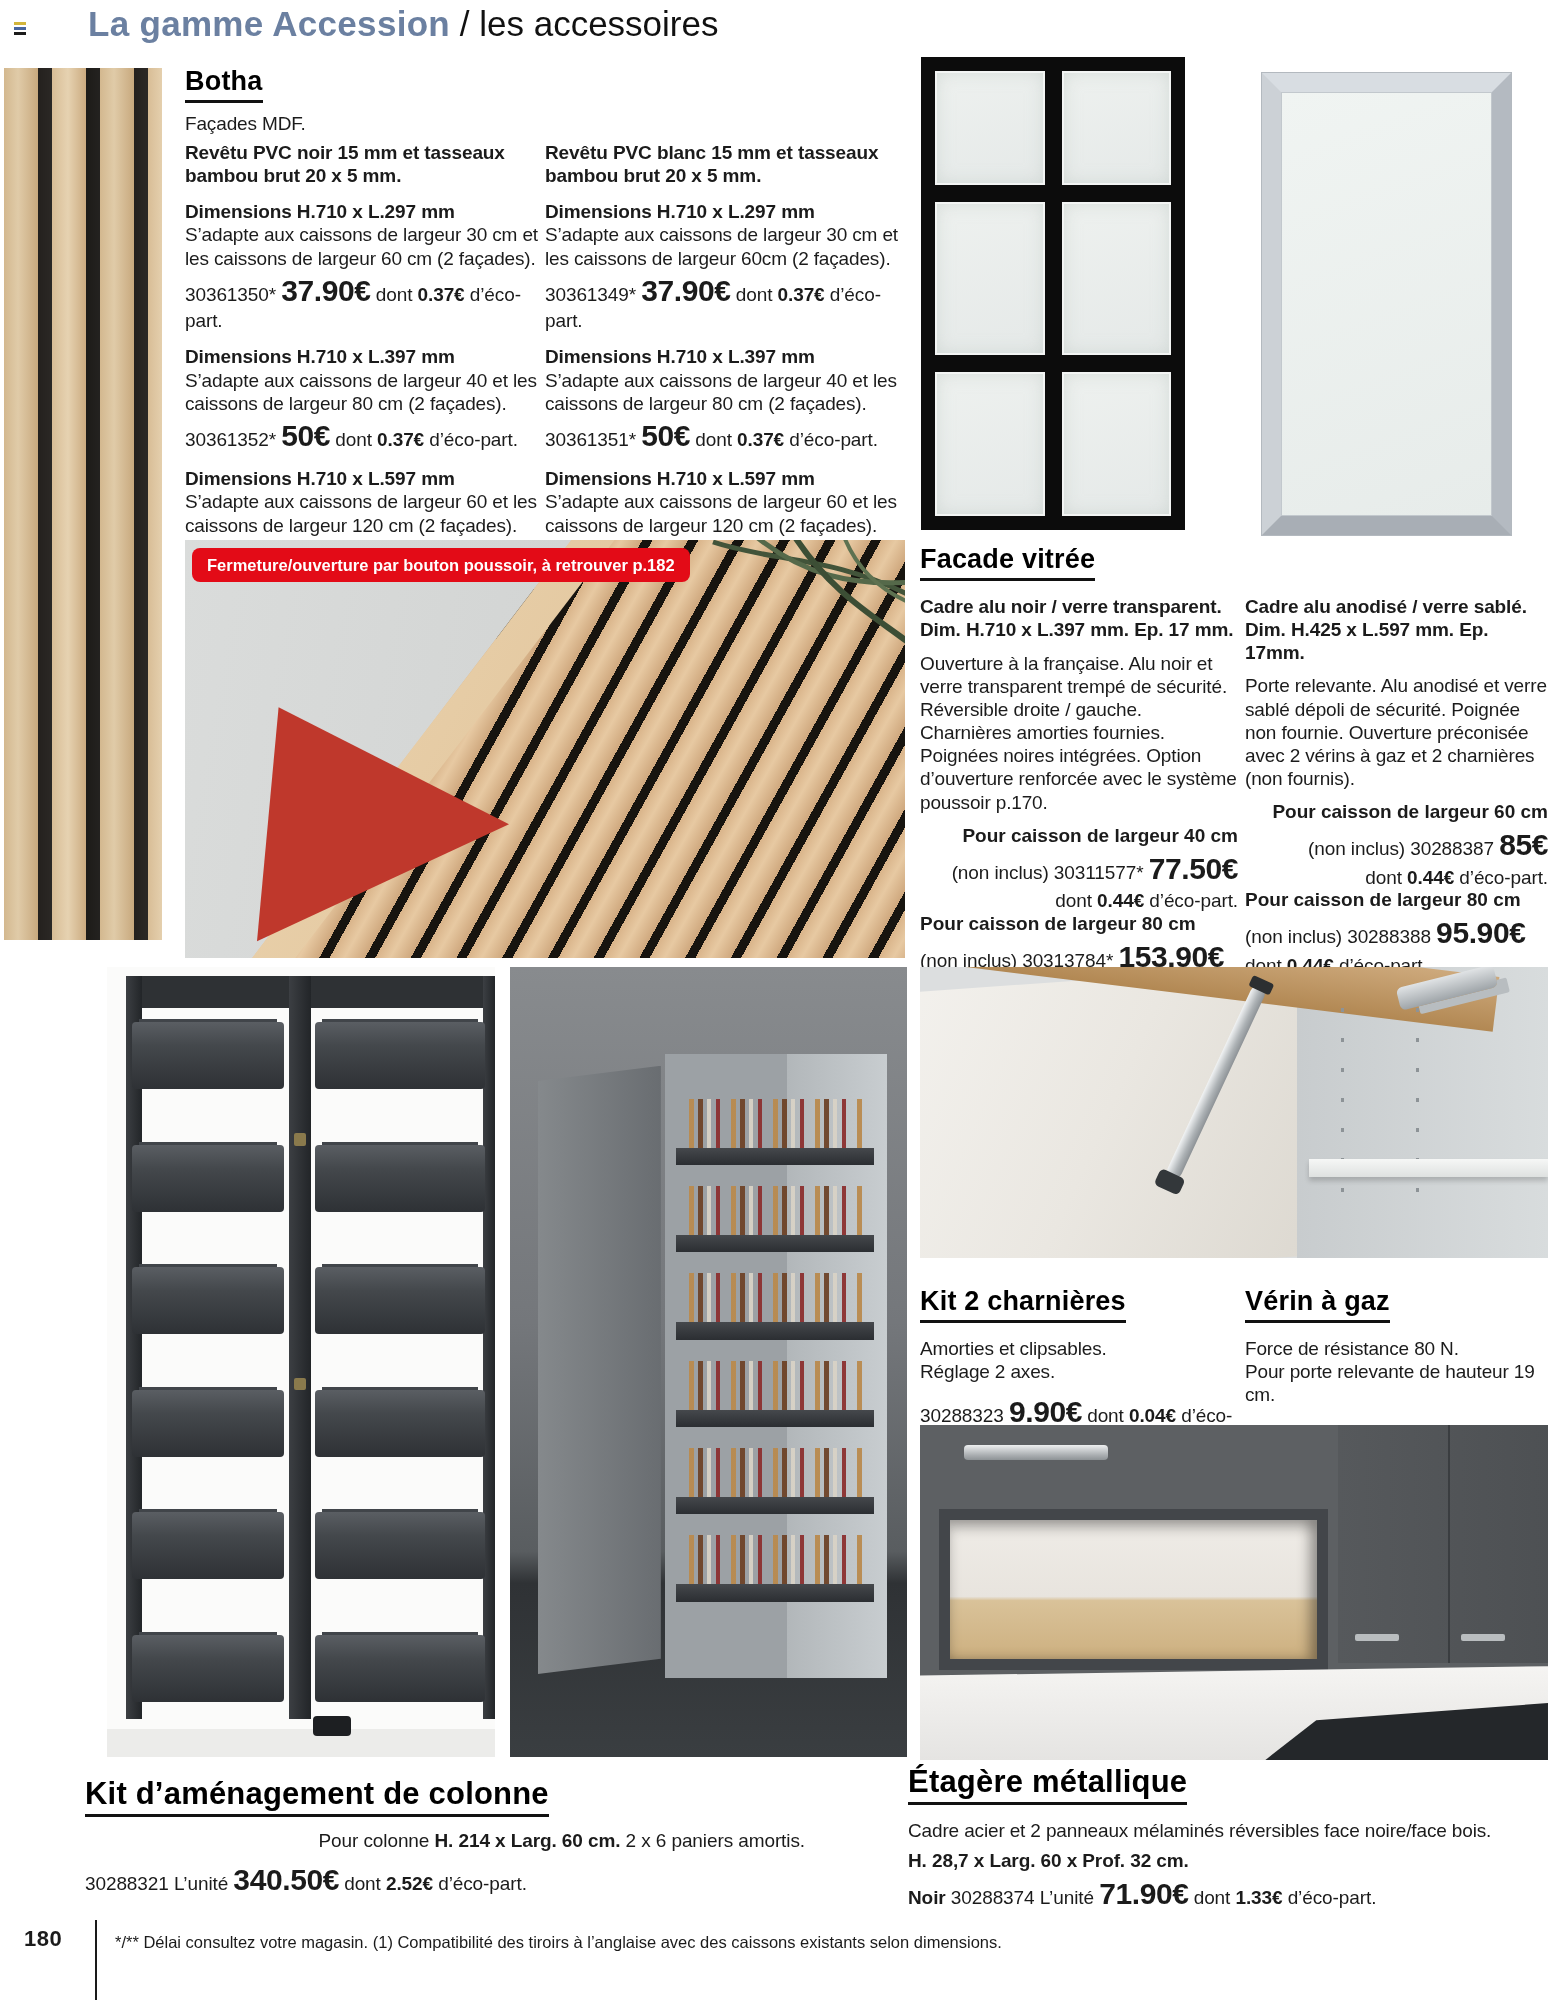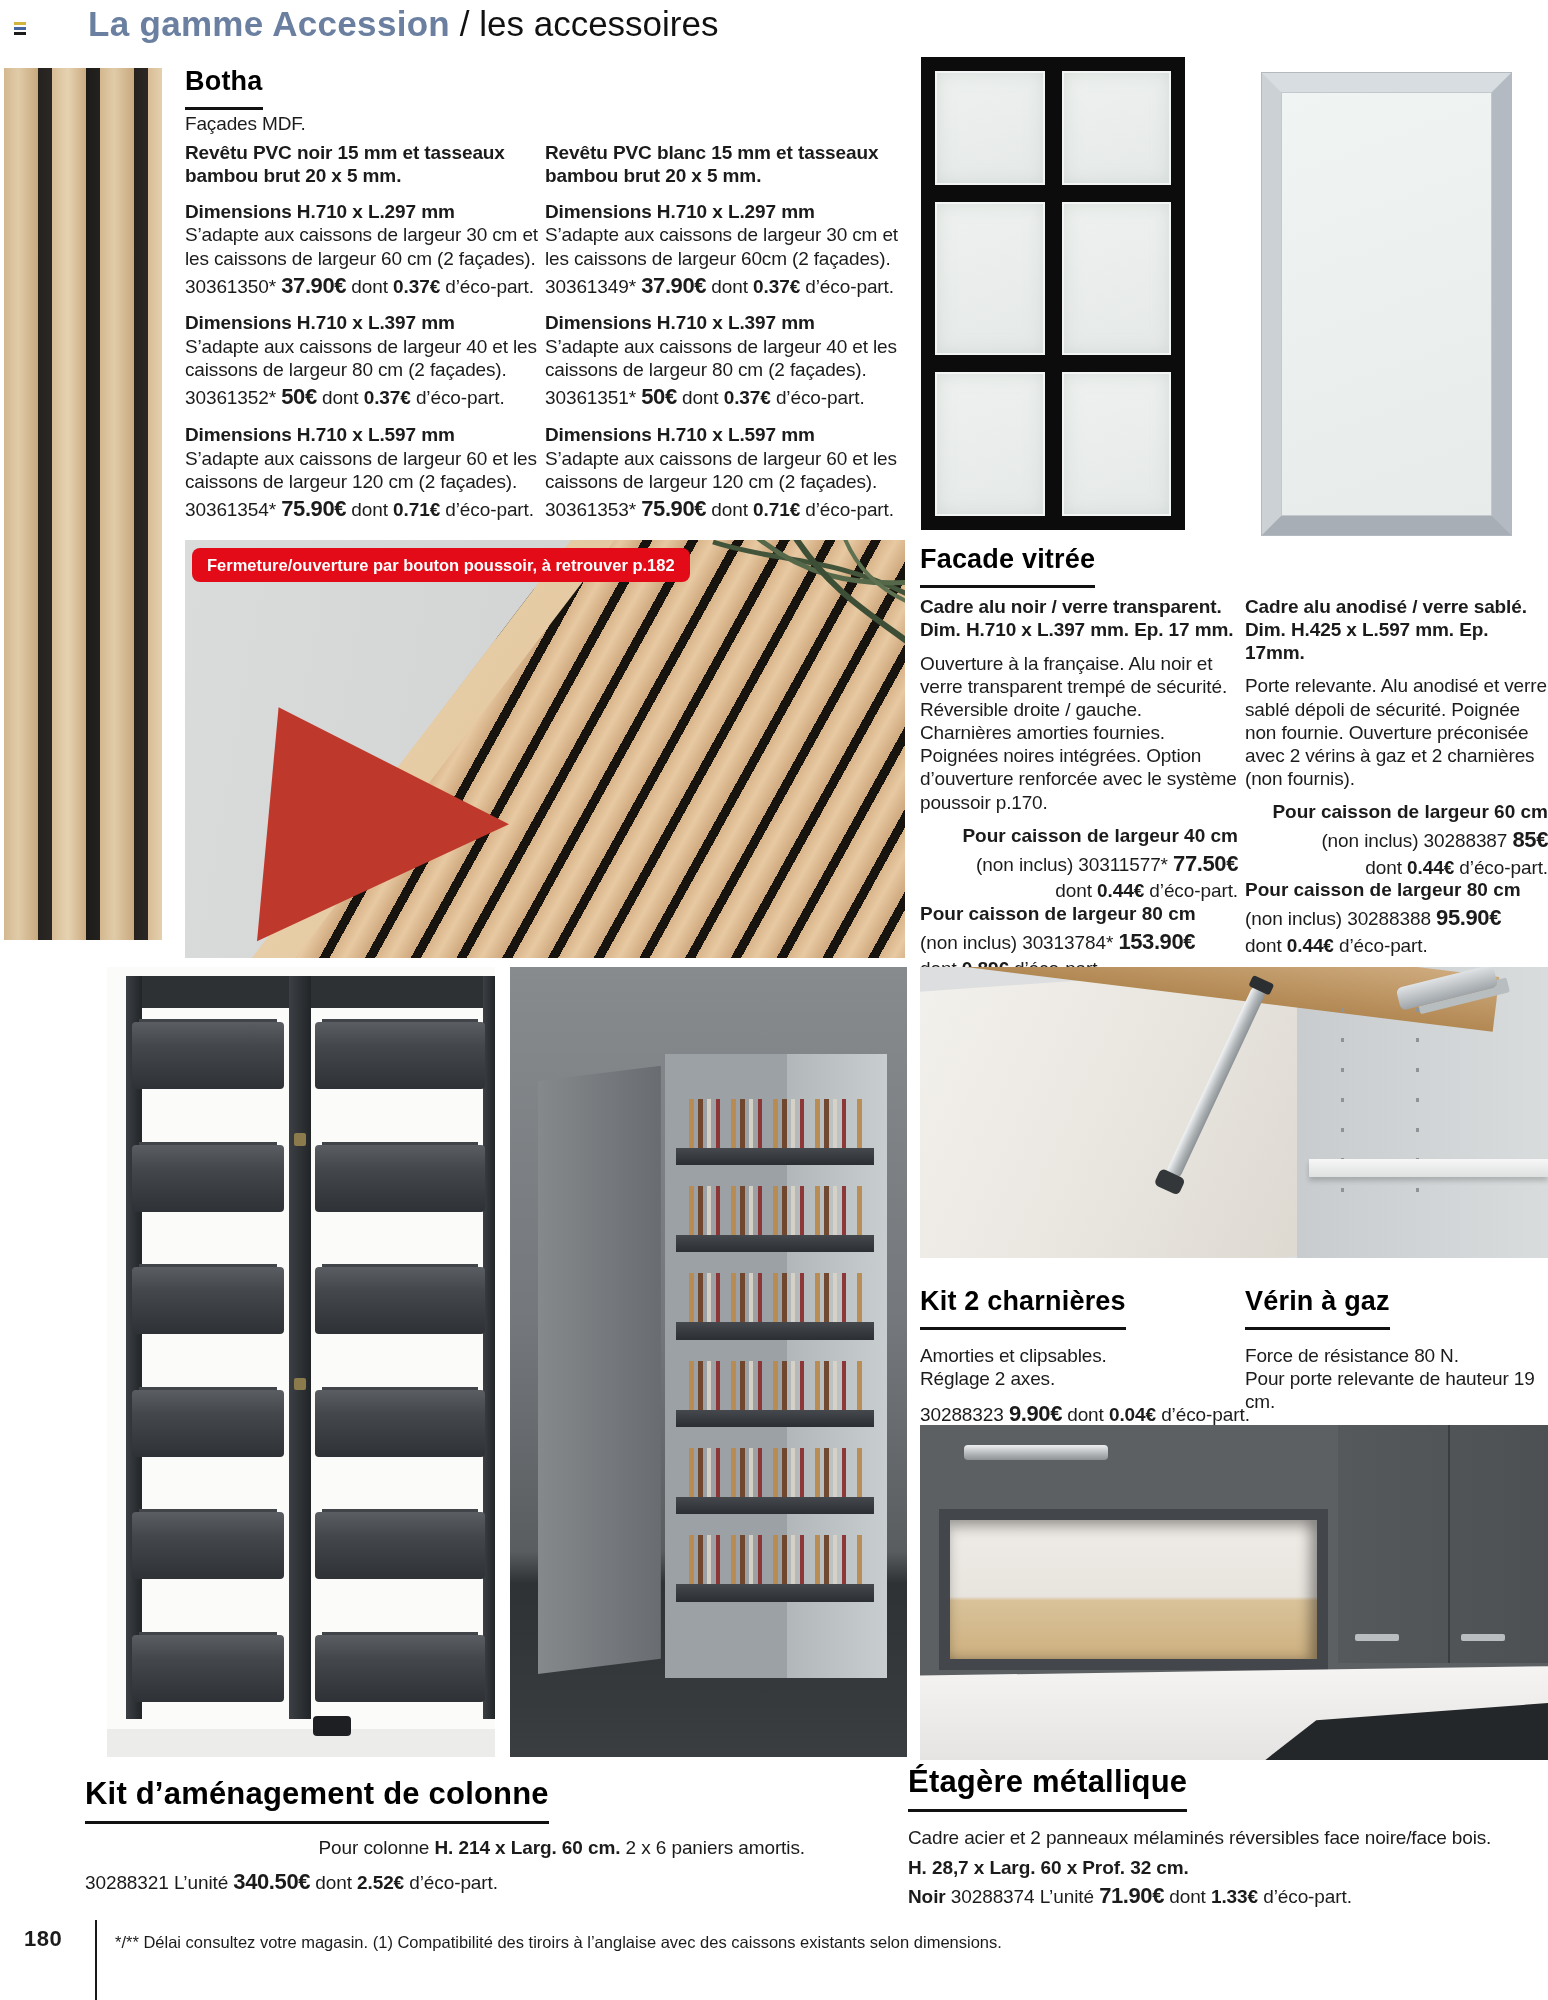--- a/index.html
+++ b/index.html
@@ -12,27 +12,27 @@
   .reg-mark{left:14px;top:22px;width:14px;height:16px;display:flex;flex-direction:column;gap:2px;}
   .reg-mark span{display:block;width:12px;height:3px;}
   .reg-bar1{background:#d2b53c;} .reg-bar2{background:#47659f;} .reg-bar3{background:#1c1c1c;}
   .page-title{left:88px;top:0px;font-size:35px;line-height:48px;white-space:nowrap;}
   .title-accent{font-weight:700;color:var(--title-blue,#6b80a1);letter-spacing:.3px;}
   .title-sep{font-weight:400;color:#111;}
   .title-rest{font-weight:400;color:#111;}
 
   
   .h2{font-weight:700;font-size:27px;line-height:1;letter-spacing:.2px;color:#000;
-      border-bottom:3px solid #111;padding-bottom:12px;display:inline-block;}
+      border-bottom:3px solid #111;padding-bottom:5px;display:inline-block;}
   .h2.big{font-size:31px;}
   .txt{font-size:19px;line-height:1.22;letter-spacing:-0.15px;}
   .intro,.dim{font-weight:700;font-size:19px;line-height:1.2;letter-spacing:-0.1px;}
   .block{margin-top:13px;}
   .price-line{font-size:19px;line-height:1.25;margin-top:2px;letter-spacing:-0.1px;}
-  .seg-price{font-weight:700;font-size:22px;letter-spacing:-0.4px;}
+  .seg-price{font-weight:700;font-size:30px;letter-spacing:-0.4px;}
   .seg-eco{font-weight:700;}
   .seg-b{font-weight:700;}
   .offer{margin-top:11px;text-align:right;}
   .offer-head{font-weight:700;font-size:19px;line-height:1.2;}
   .fv-body{margin-top:10px;}
 
   
   .img-slats{left:4px;top:68px;width:158px;height:872px;
     background:repeating-linear-gradient(90deg,
       #d3b88f 0px,#e0cba8 14px,#c8a97e 34px,

